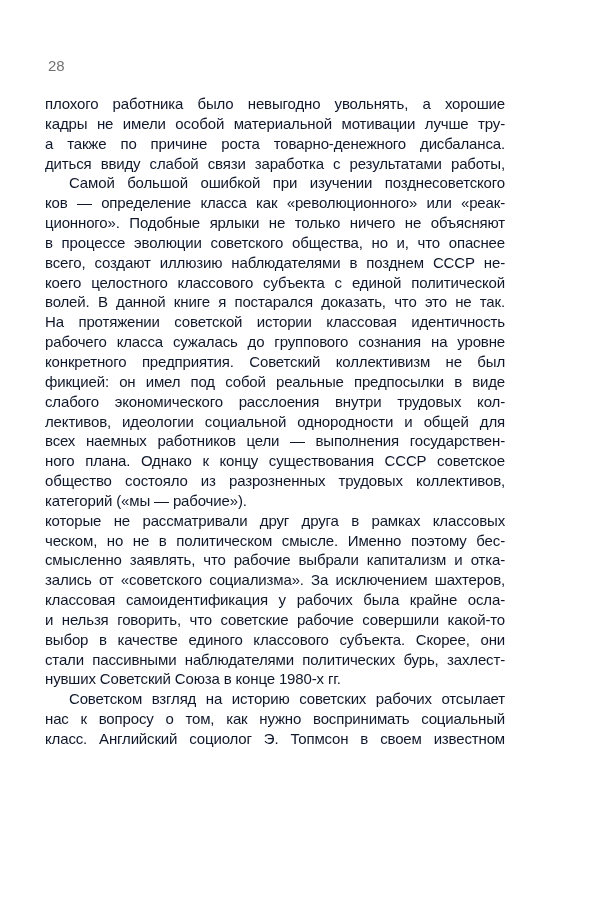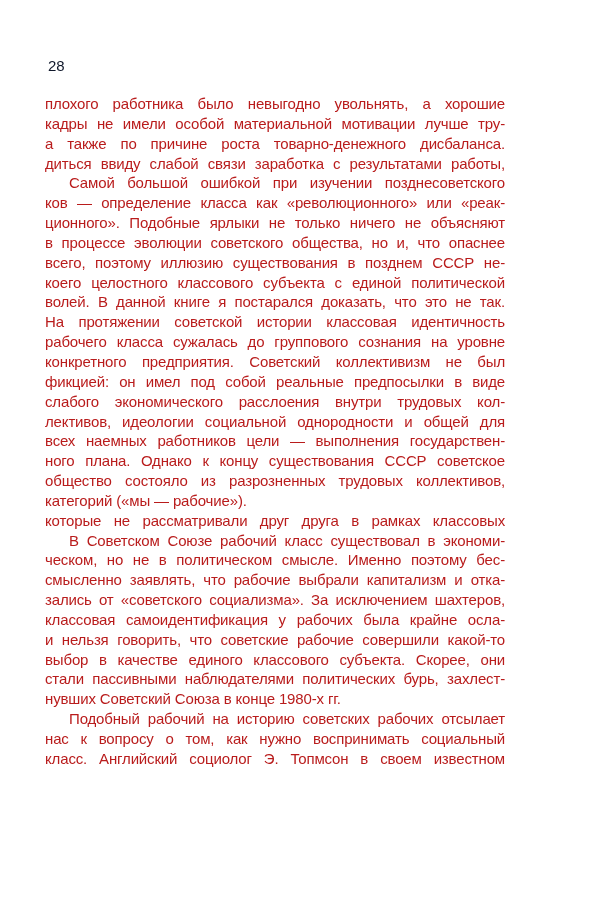--- a/index.html
+++ b/index.html
@@ -17,42 +17,42 @@
     overflow: hidden;
   }
   .header {
     position: absolute;
     top: 57px;
     left: 48px;
     right: 48px;
     height: 20px;
     font-size: 15px;
     font-weight: 400;
-    color: #0f172a;
+    color: #737373;
   }
   .pagenum {
     position: absolute;
     left: 0;
     top: 0;
   }
   .running {
     position: absolute;
     left: 107px;
     top: 0;
     white-space: nowrap;
   }
   .body-text {
     position: absolute;
     left: 45px;
     top: 94px;
     width: 460px;
     font-size: 15px;
     line-height: 19.85px;
     letter-spacing: -0.15px;
-    color: #b91c1c;
+    color: #0f172a;
   }
   .para { margin: 0; }
   .line {
     text-align: justify;
     text-align-last: left;
     white-space: normal;
   }
   .line.just { text-align-last: justify; }
   .line.indent { padding-left: 24px; }
 </style>
@@ -68,45 +68,44 @@
         <div class="line just">плохого работника было невыгодно увольнять, а хорошие</div>
         <div class="line just">кадры не имели особой материальной мотивации лучше тру-</div>
         <div class="line just">а также по причине роста товарно-денежного дисбаланса.</div>
         <div class="line just">диться ввиду слабой связи заработка с результатами работы,</div>
       </div>
       <div class="para">
         <div class="line just indent">Самой большой ошибкой при изучении позднесоветского</div>
         <div class="line just">ков — определение класса как «революционного» или «реак-</div>
         <div class="line just">ционного». Подобные ярлыки не только ничего не объясняют</div>
         <div class="line just">в процессе эволюции советского общества, но и, что опаснее</div>
-        <div class="line just">всего, поэтому иллюзию существования в позднем СССР не-</div>
+        <div class="line just">всего, создают иллюзию наблюдателями в позднем СССР не-</div>
         <div class="line just">коего целостного классового субъекта с единой политической</div>
         <div class="line just">волей. В данной книге я постарался доказать, что это не так.</div>
         <div class="line just">На протяжении советской истории классовая идентичность</div>
         <div class="line just">рабочего класса сужалась до группового сознания на уровне</div>
         <div class="line just">конкретного предприятия. Советский коллективизм не был</div>
         <div class="line just">фикцией: он имел под собой реальные предпосылки в виде</div>
         <div class="line just">слабого экономического расслоения внутри трудовых кол-</div>
         <div class="line just">лективов, идеологии социальной однородности и общей для</div>
         <div class="line just">всех наемных работников цели — выполнения государствен-</div>
         <div class="line just">ного плана. Однако к концу существования СССР советское</div>
         <div class="line just">общество состояло из разрозненных трудовых коллективов,</div>
         <div class="line">категорий («мы — рабочие»).</div>
         <div class="line just">которые не рассматривали друг друга в рамках классовых</div>
       </div>
       <div class="para">
-        <div class="line just indent">В Советском Союзе рабочий класс существовал в экономи-</div>
         <div class="line just">ческом, но не в политическом смысле. Именно поэтому бес-</div>
         <div class="line just">смысленно заявлять, что рабочие выбрали капитализм и отка-</div>
         <div class="line just">зались от «советского социализма». За исключением шахтеров,</div>
         <div class="line just">классовая самоидентификация у рабочих была крайне осла-</div>
         <div class="line just">и нельзя говорить, что советские рабочие совершили какой-то</div>
         <div class="line just">выбор в качестве единого классового субъекта. Скорее, они</div>
         <div class="line just">стали пассивными наблюдателями политических бурь, захлест-</div>
         <div class="line">нувших Советский Союза в конце 1980-х гг.</div>
       </div>
       <div class="para">
-        <div class="line just indent">Подобный рабочий на историю советских рабочих отсылает</div>
+        <div class="line just indent">Советском взгляд на историю советских рабочих отсылает</div>
         <div class="line just">нас к вопросу о том, как нужно воспринимать социальный</div>
         <div class="line just">класс. Английский социолог Э. Топмсон в своем известном</div>
       </div>
     </div>
 </div>
 
 </body></html>

